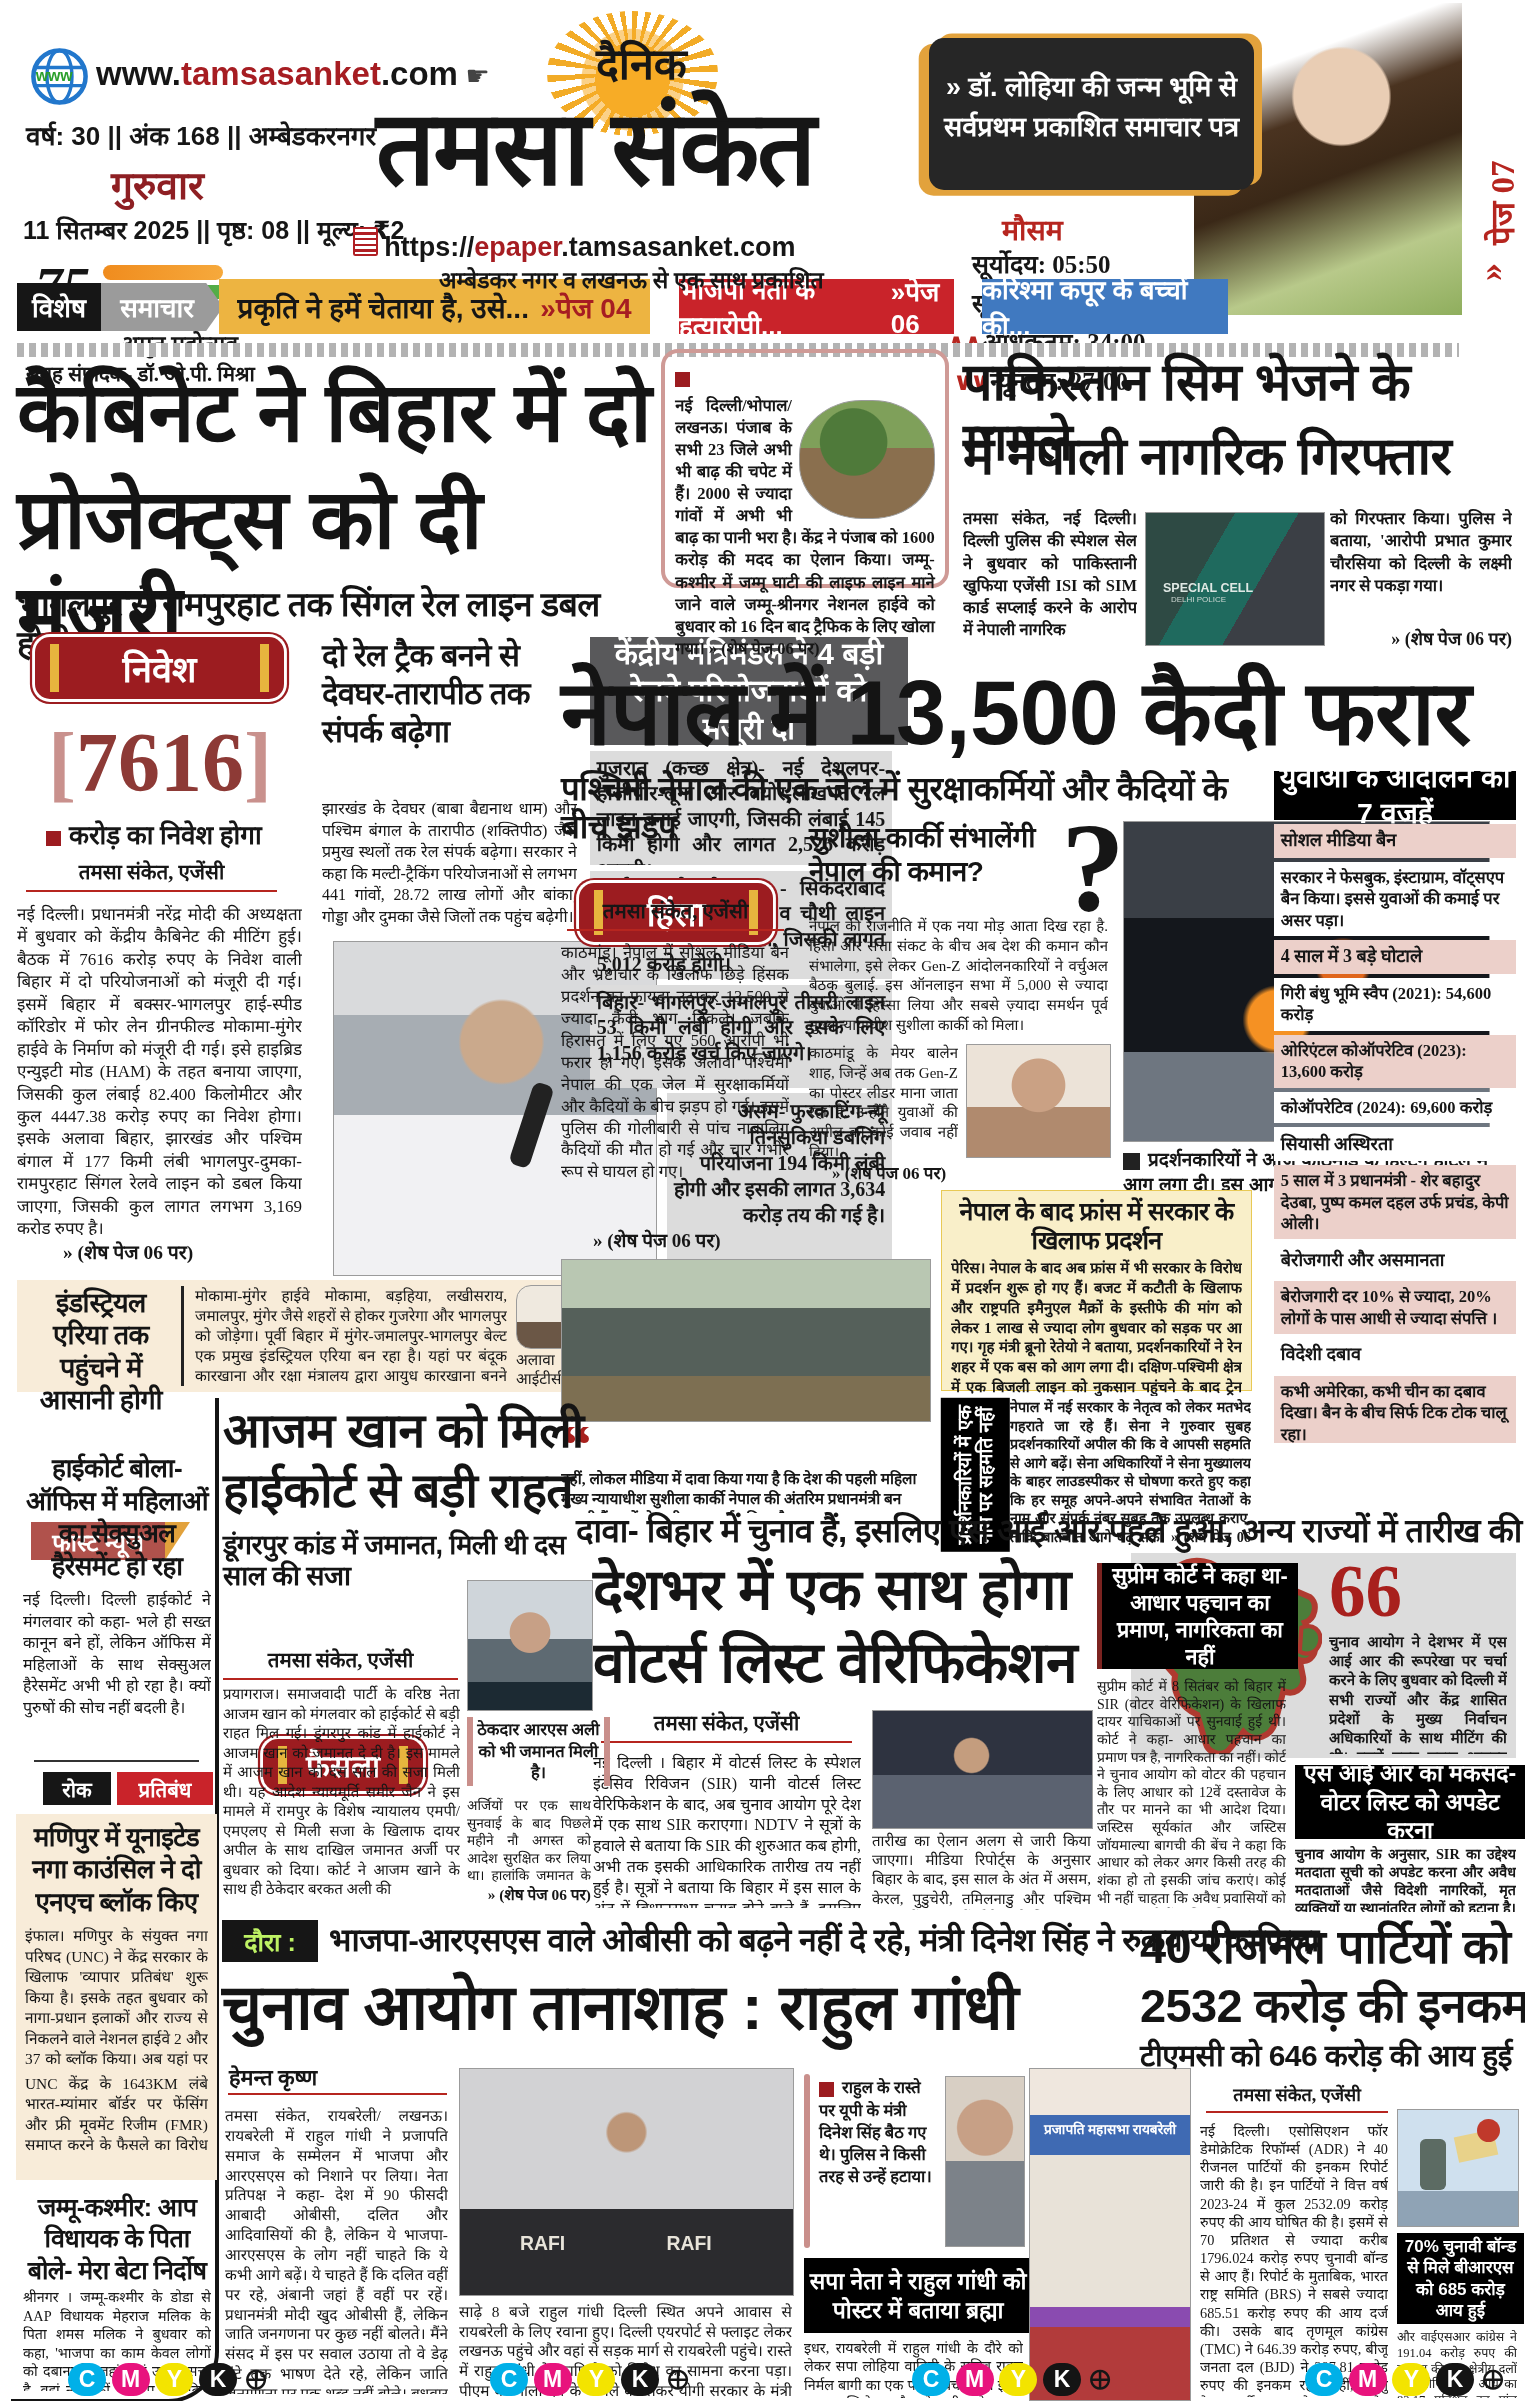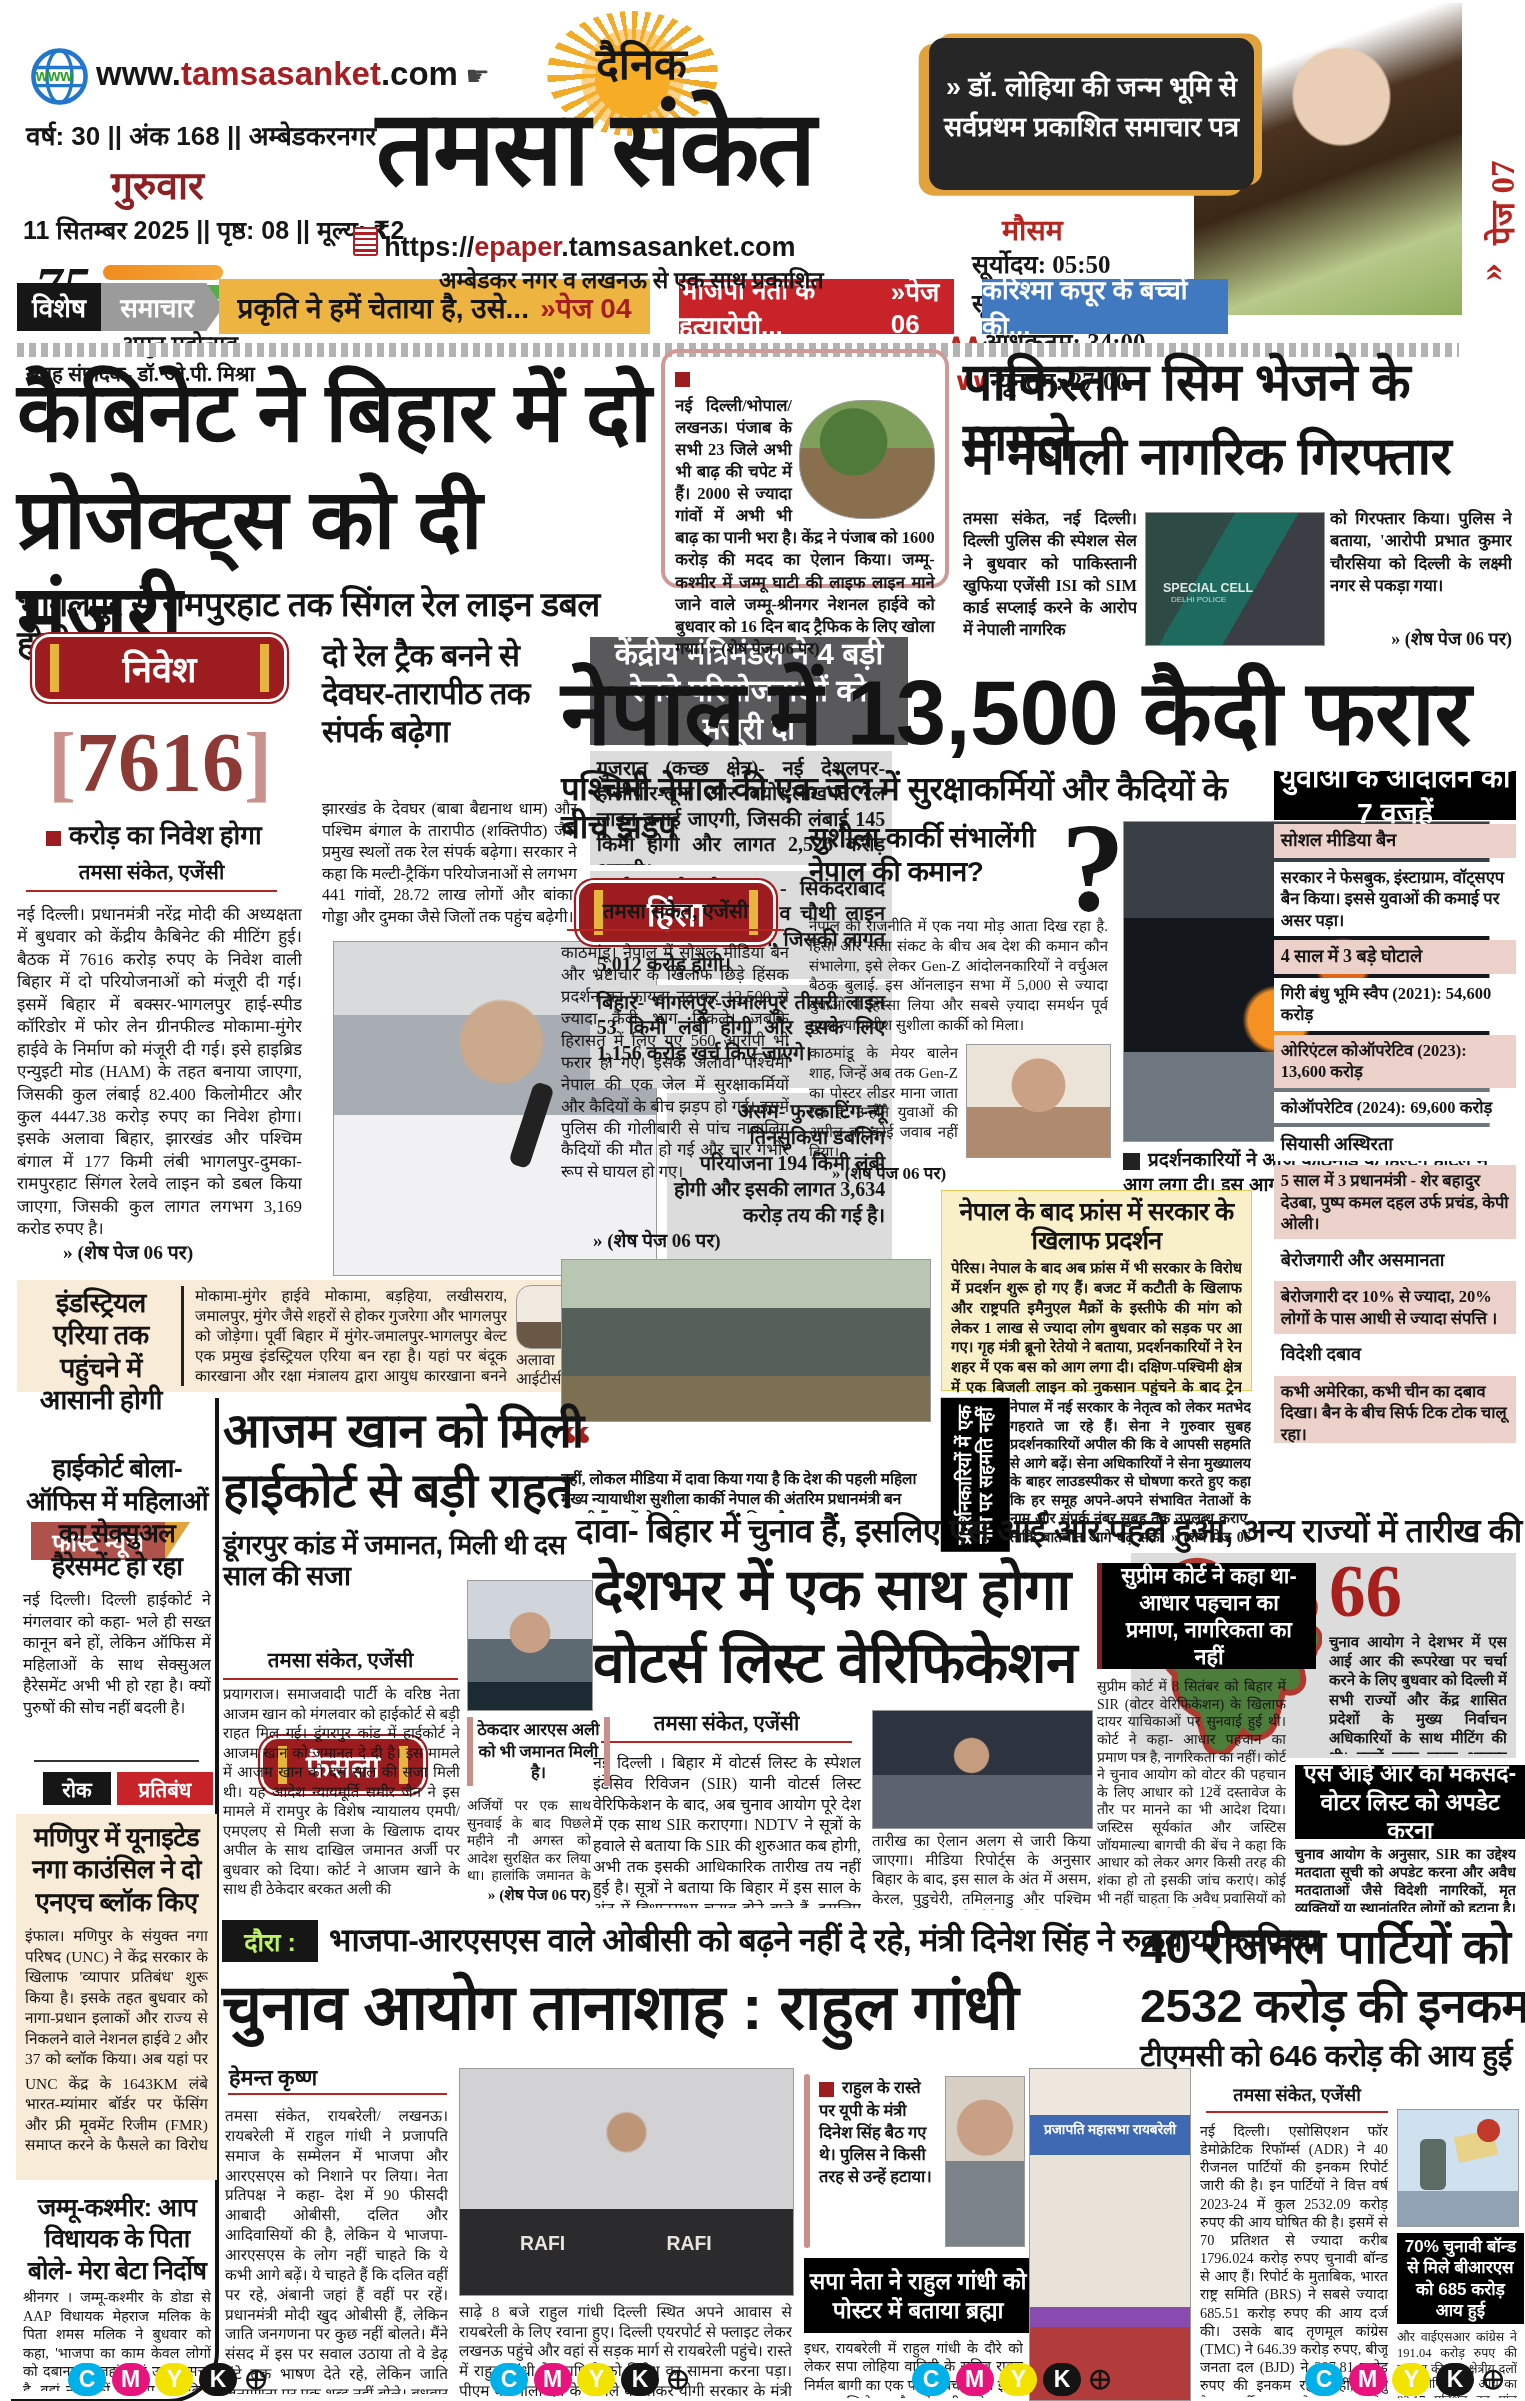--- a/index.html
+++ b/index.html
@@ -230,21 +230,21 @@
   <div class="abs hl" style="left:593px;top:1629px;width:502px;font-size:57px">वोटर्स लिस्ट वेरिफिकेशन</div>
   <div class="abs" style="left:601px;top:1708px;width:251px">
     <div class="byline">तमसा संकेत, एजेंसी</div>
       <div class="rule"></div>
   </div>
   <div class="abs j clip" style="left:593px;top:1753px;width:268px;height:155px;font-size:16px;line-height:1.3">नई दिल्ली । बिहार में वोटर्स लिस्ट के स्पेशल इंटेसिव रिविजन (SIR) यानी वोटर्स लिस्ट वेरिफिकेशन के बाद, अब चुनाव आयोग पूरे देश में एक साथ SIR कराएगा। NDTV ने सूत्रों के हवाले से बताया कि SIR की शुरुआत कब होगी, अभी तक इसकी आधिकारिक तारीख तय नहीं हुई है। सूत्रों ने बताया कि बिहार में इस साल के अंत में विधानसभा चुनाव होने वाले हैं, इसलिए चुनाव आयोग ने सबसे पहले बिहार में SIR किया। देश के बाकी हिस्सों के लिए SIR की</div>
   <div class="abs ph" style="left:872px;top:1710px;width:219px;height:117px;
        background:radial-gradient(circle at 45% 38%,#c49d7e 0 12%,rgba(0,0,0,0) 13%),linear-gradient(180deg,#2e3340 0 55%,#5b6270 55% 100%)"></div>
   <div class="abs j clip" style="left:872px;top:1832px;width:219px;height:78px;font-size:15px;line-height:1.28">तारीख का ऐलान अलग से जारी किया जाएगा। मीडिया रिपोर्ट्स के अनुसार बिहार के बाद, इस साल के अंत में असम, केरल, पुडुचेरी, तमिलनाडु और पश्चिम बंगाल में 2026 में होने वाले विधानसभा चुनावों से पहले SIR शुरू हो सकती है। » (शेष पेज 06 पर)</div>
 
-  <div class="abs rhead" style="left:1097px;top:1563px;width:188px;height:106px;font-size:21.7px;padding:0 13px;z-index:2;border-left:5.7px solid #7c2320">सुप्रीम कोर्ट ने कहा था- आधार पहचान का प्रमाण, नागरिकता का नहीं</div>
+  <div class="abs rhead" style="left:1097px;top:1563px;width:188px;height:106px;font-size:21.7px;padding:0 4px;z-index:2;border-left:5.7px solid #7c2320">सुप्रीम कोर्ट ने कहा था- आधार पहचान का प्रमाण, नागरिकता का नहीं</div>
   <div class="abs j clip" style="left:1097px;top:1678px;width:189px;height:230px;font-size:14px;line-height:1.26;z-index:2">सुप्रीम कोर्ट में 8 सितंबर को बिहार में SIR (वोटर वेरिफिकेशन) के खिलाफ दायर याचिकाओं पर सुनवाई हुई थी। कोर्ट ने कहा- आधार पहचान का प्रमाण पत्र है, नागरिकता का नहीं। कोर्ट ने चुनाव आयोग को वोटर की पहचान के लिए आधार को 12वें दस्तावेज के तौर पर मानने का भी आदेश दिया। जस्टिस सूर्यकांत और जस्टिस जॉयमाल्या बागची की बेंच ने कहा कि आधार को लेकर अगर किसी तरह की शंका हो तो इसकी जांच कराएं। कोई भी नहीं चाहता कि अवैध प्रवासियों को मतदाता सूची में शामिल किया जाए।</div>
 
   <div class="abs" style="left:1131px;top:1553px;width:385px;height:205px;background:#dcdcdc">
     <svg class="abs" style="left:3.4px;top:3.4px" width="188" height="198" viewBox="0 0 220 232">
       <path d="M52,12 C70,0 96,6 104,20 L140,14 C158,8 176,20 178,36 L206,48 C216,56 212,74 200,78 L210,100 C216,114 206,126 194,122 L198,142 C200,156 186,164 175,158 L166,192 C162,212 140,220 128,206 L112,226 C104,236 88,232 84,220 L74,186 C56,178 44,160 48,140 L32,122 C18,110 22,88 36,82 L28,56 C22,36 36,18 52,12 Z" fill="#4c7d3a" stroke="#b03a30" stroke-width="7"></path>
       <path d="M196,84 C210,78 220,88 218,100 C216,112 204,118 194,112 Z" fill="#4c7d3a" stroke="#b03a30" stroke-width="5"></path>
     </svg>
     <div class="abs x" style="left:198px;top:2.3px;font-size:73px;color:#a8201d;line-height:1">66</div>
     <div class="abs b j clip" style="left:198px;top:80px;width:178px;height:121px;font-size:15px;line-height:1.28">चुनाव आयोग ने देशभर में एस आई आर की रूपरेखा पर चर्चा करने के लिए बुधवार को दिल्ली में सभी राज्यों और केंद्र शासित प्रदेशों के मुख्य निर्वाचन अधिकारियों के साथ मीटिंग की थी। इसमें मुख्य चुनाव आयुक्त ज्ञानेश कुमार भी मौजूद थे।</div>
   </div>

